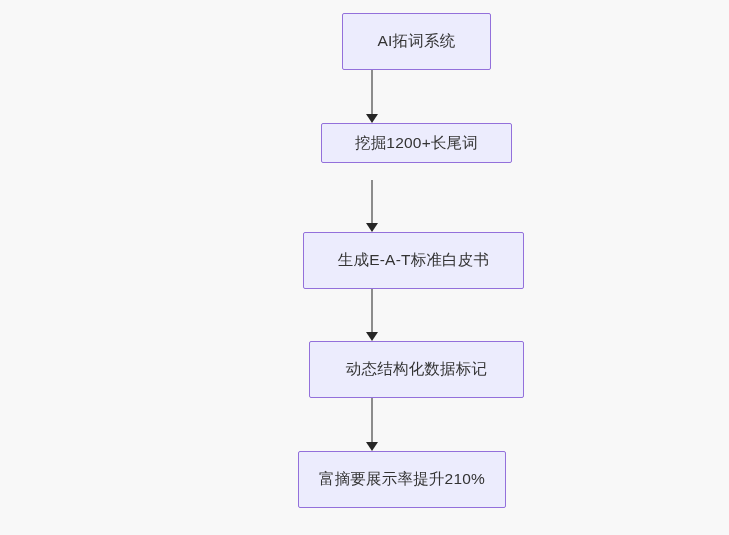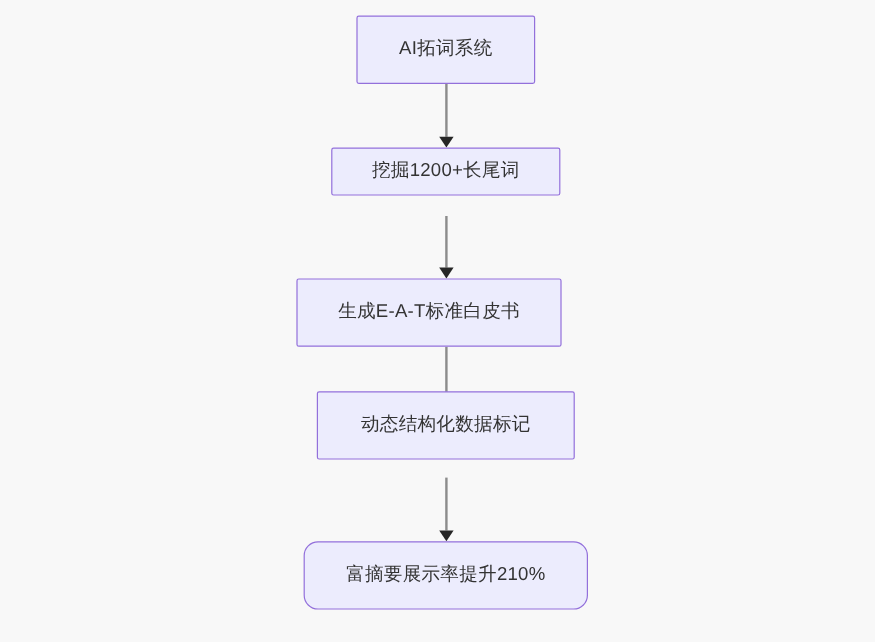--- a/index.html
+++ b/index.html
@@ -26,20 +26,21 @@
     border: 1.4px solid #9370db;
     border-radius: 2px;
     display: flex;
     align-items: center;
     justify-content: center;
     color: #333333;
     font-size: 15.5px;
     line-height: 1.2;
     letter-spacing: 0.2px;
     white-space: nowrap;
+    margin-left: 45px;
   }
   .node-label {
     display: block;
     text-align: center;
   }
   .edge {
     position: absolute;
     width: 0;
   }
   .edge-line {
@@ -85,25 +86,25 @@
   </div>
 
   <div class="node" style="left:297px; top:13px; width:149px; height:57px;">
     <span class="node-label">AI拓词系统</span>
   </div>
 
   <div class="node" style="left:276px; top:123px; width:191px; height:40px;">
     <span class="node-label">挖掘1200+长尾词</span>
   </div>
 
-  <div class="node" style="left:247px; top:232px; width:221px; height:57px;">
+  <div class="node" style="left:258px; top:232px; width:221px; height:57px;">
     <span class="node-label">生成E-A-T标准白皮书</span>
   </div>
 
-  <div class="node" style="left:264px; top:326px; width:215px; height:57px;">
+  <div class="node" style="left:264px; top:341px; width:215px; height:57px;">
     <span class="node-label">动态结构化数据标记</span>
   </div>
 
-  <div class="node" style="left:253px; top:451px; width:237px; height:57px;border-radius:12px;">
+  <div class="node" style="left:253px; top:451px; width:208px; height:57px;">
     <span class="node-label">富摘要展示率提升210%</span>
   </div>
 
 </div>
 
 </body></html>

